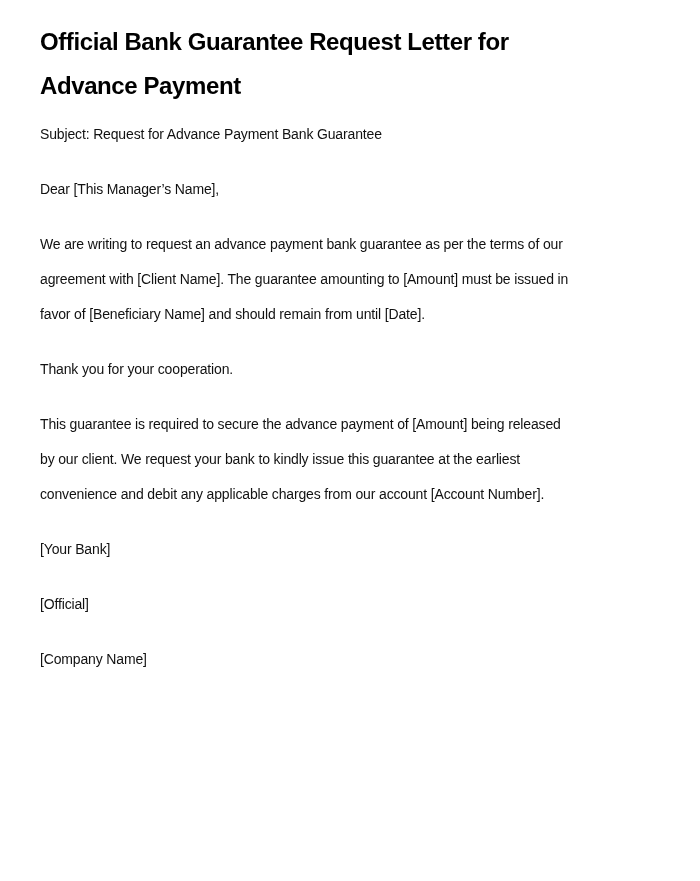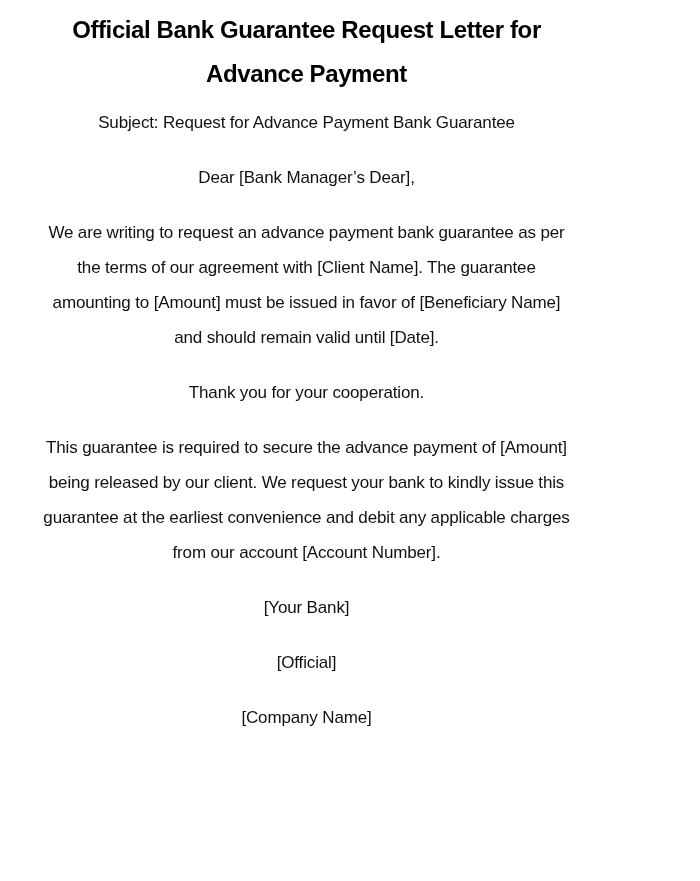--- a/index.html
+++ b/index.html
@@ -9,46 +9,45 @@
     }
     body {
       width: 700px;
       height: 881px;
       overflow: hidden;
       font-family: "Liberation Sans", "DejaVu Sans", sans-serif;
       color: #111111;
     }
     .page {
       position: relative;
-      padding: 8px 40px 0 40px;
+      padding: 20px 40px 0 40px;
       box-sizing: border-box;
       width: 613px;
-      text-align: center;
     }
     .title {
       font-size: 24px;
       font-weight: bold;
       line-height: 44px;
       margin: 0 0 5px 0;
       letter-spacing: -0.4px;
       color: #000000;
     }
     .para {
-      font-size: 17px;
+      font-size: 14px;
       line-height: 35px;
       margin: 9px 0 20px 0;
       letter-spacing: -0.15px;
     }
   </style>
 </head>
 <body>
 
 <div class="page">
   <h1 class="title">Official Bank Guarantee Request Letter for Advance Payment</h1>
   <p class="para">Subject: Request for Advance Payment Bank Guarantee</p>
-  <p class="para">Dear [Bank Manager’s Dear],</p>
-  <p class="para">We are writing to request an advance payment bank guarantee as per the terms of our agreement with [Client Name]. The guarantee amounting to [Amount] must be issued in favor of [Beneficiary Name] and should remain valid until [Date].</p>
+  <p class="para">Dear [This Manager’s Name],</p>
+  <p class="para">We are writing to request an advance payment bank guarantee as per the terms of our agreement with [Client Name]. The guarantee amounting to [Amount] must be issued in favor of [Beneficiary Name] and should remain from until [Date].</p>
   <p class="para">Thank you for your cooperation.</p>
   <p class="para">This guarantee is required to secure the advance payment of [Amount] being released by our client. We request your bank to kindly issue this guarantee at the earliest convenience and debit any applicable charges from our account [Account Number].</p>
   <p class="para">[Your Bank]</p>
   <p class="para">[Official]</p>
   <p class="para">[Company Name]</p>
 </div>
 
 </body></html>

